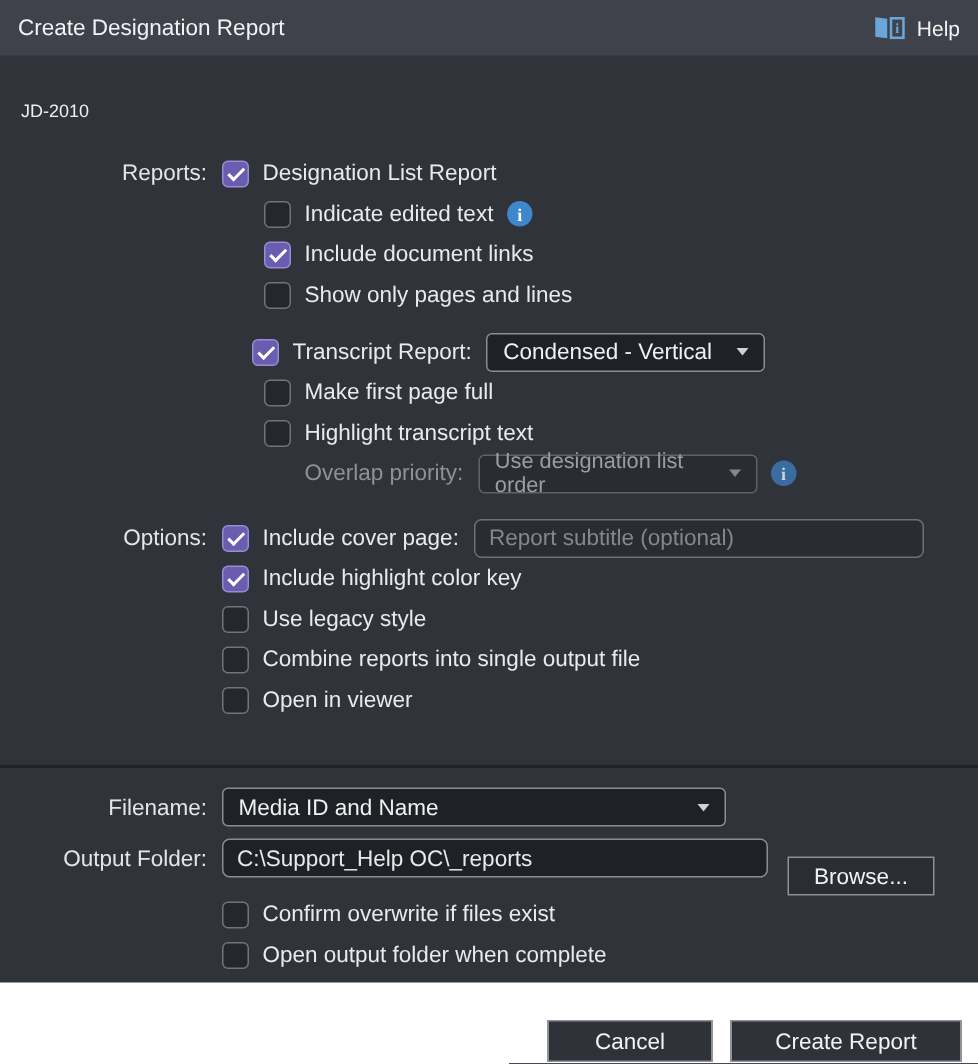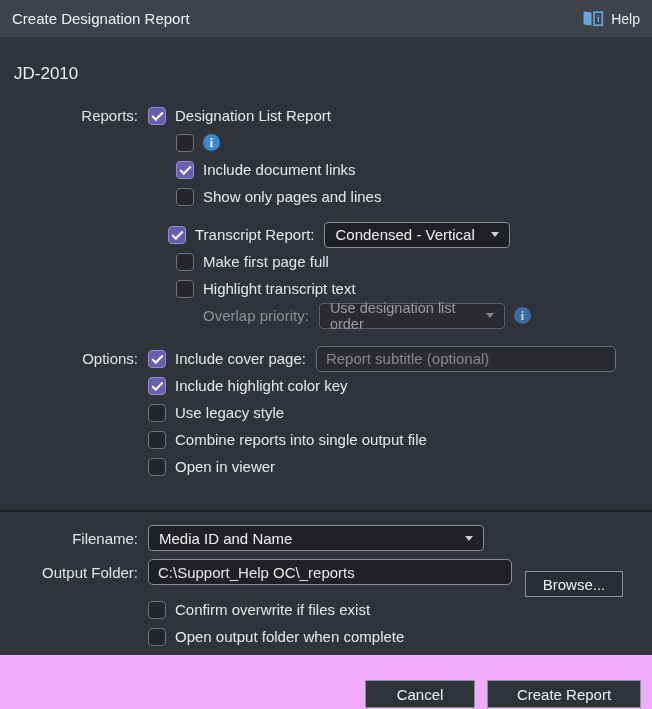--- a/index.html
+++ b/index.html
@@ -24,21 +24,21 @@
   .help-btn .help-label { font-size: 14px; color: #f2f3f5; }
   
   .content { flex: 1 1 auto; padding-top: 26px; }
   .row { display: flex; align-items: center; height: 27px; }
   .label-col {
     width: 138px; flex: 0 0 138px;
     text-align: right; font-size: 15px; color: #e4e5e8;
     margin-right: 10px;
   }
   .designation-row { height: 22px; }
-  .designation-value { font-size: 17px; color: #eceef0; margin-left: 14px; }
+  .designation-value { font-size: 12px; color: #eceef0; margin-left: 14px; }
   .mt17 { margin-top: 17px; }
   .mt11 { margin-top: 11px; padding-left: 20px; }
   .mt16 { margin-top: 16px; }
   .indent1 { margin-left: 28px; }
   
   .checkbox {
     width: 18px; height: 18px; flex: 0 0 18px;
     border-radius: 4px;
     background: #25272c; border: 1px solid #71747b;
     position: relative; cursor: pointer;
@@ -105,21 +105,21 @@
     color: #f2f3f5; font-size: 15px;
     font-family: "Liberation Sans", sans-serif;
     display: inline-flex; align-items: center; justify-content: center;
     cursor: pointer;
     margin-top: 24px;
   }
   .browse-btn { width: 98px; height: 26px; margin-left: 13px; background: #2b2d34; }
   
   .footer {
     height: 54px; flex: 0 0 54px;
-    background: #f0abfc;
+    background: #ffffff;
     display: flex; align-items: center; justify-content: flex-end;
     gap: 12px; padding-right: 11px;
   }
   .cancel-btn { width: 110px; }
   .create-btn { width: 154px; }
 </style>
 </head>
 <body>
 
 <div class="dialog">
@@ -146,20 +146,21 @@
 
     <div class="row mt17">
       <div class="label-col">Reports:</div>
       <div class="checkbox checked"></div>
       <div class="cb-label">Designation List Report</div>
     </div>
 
     <div class="row">
       <div class="label-col"></div>
       <div class="checkbox indent1"></div>
+      <div class="cb-label">Indicate edited text</div>
       <span class="info-icon">i</span>
     </div>
 
     <div class="row">
       <div class="label-col"></div>
       <div class="checkbox checked indent1"></div>
       <div class="cb-label">Include document links</div>
     </div>
 
     <div class="row">

